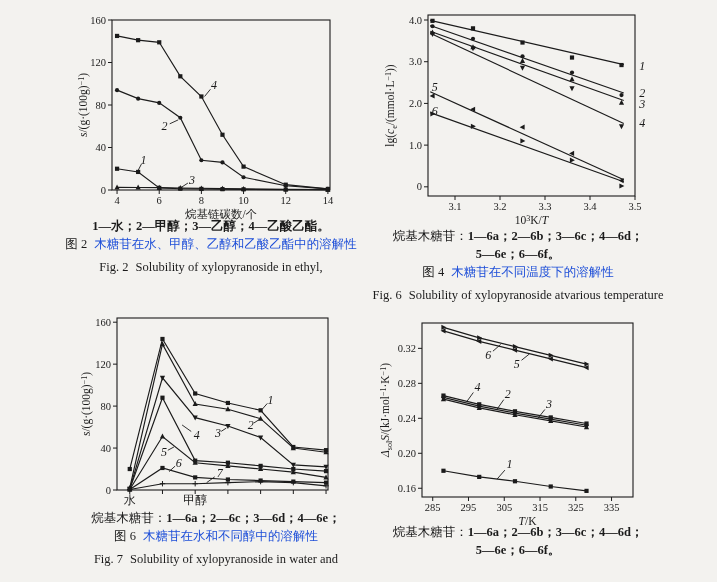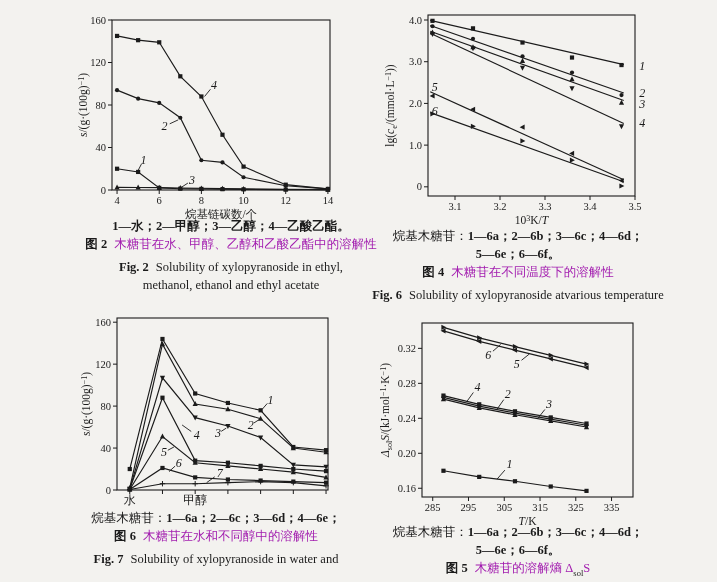--- a/index.html
+++ b/index.html
@@ -9,22 +9,22 @@
   .fig{position:absolute;}
   svg{display:block;overflow:visible;}
   .tick{font:10.5px "Liberation Serif","DejaVu Serif",serif;fill:var(--ink,#1b1b1b);}
   .tick.cjk{font-size:12px;}
   .axlab{font:11.5px "Liberation Serif","DejaVu Serif",serif;fill:var(--ink,#1b1b1b);}
   .ann{font:italic 12px "Liberation Serif","DejaVu Serif",serif;fill:var(--ink,#1b1b1b);}
   .caption{position:absolute;text-align:center;font-size:12.5px;line-height:18px;color:var(--ink,#1b1b1b);}
   .caption div{white-space:nowrap;}
   .lg{font-weight:600;}
   .lg .pf{font-weight:400;}
-  .fl{font-weight:700;margin-right:7px;}
-  .zh .tx{color:#a21caf;text-align:center;}
+  .fl{font-weight:400;margin-right:7px;}
+  .zh .tx{color:#1d4ed8;text-align:center;}
   sub{font-size:68%;}
 </style>
 </head>
 <body>
 
 <div id="page">
 
   <div class="fig" style="left:66px;top:4px;">
     <svg width="280" height="214">
         <rect x="46" y="16" width="218" height="170" fill="none" stroke="#1b1b1b" stroke-width="1.1"></rect>
@@ -95,26 +95,25 @@
         <line x1="75.4110251450677" y1="160.085625" x2="72.1431334622824" y2="166.34375" stroke="#1b1b1b" stroke-width="0.9"></line>
         <text x="77.41392649903288" y="160.05" text-anchor="middle" class="ann">1</text>
         <line x1="103.70464216634431" y1="119.8275" x2="112.20116054158609" y2="115.875" stroke="#1b1b1b" stroke-width="0.9"></line>
         <text x="98.49709864603483" y="126.05" text-anchor="middle" class="ann">2</text>
         <line x1="121.89941972920697" y1="179.061875" x2="115.36363636363636" y2="183.34375" stroke="#1b1b1b" stroke-width="0.9"></line>
         <text x="125.90522243713734" y="180.2375" text-anchor="middle" class="ann">3</text>
         <line x1="144.43733075435202" y1="85.25375" x2="138.55512572533848" y2="92.49999999999999" stroke="#1b1b1b" stroke-width="0.9"></line>
         <text x="148.04255319148936" y="84.6125" text-anchor="middle" class="ann">4</text>
       </svg>
   </div>
-  <div class="caption" style="left:85px;top:217px;width:292px;">
+  <div class="caption" style="left:65px;top:217px;width:292px;">
     <div class="lg"><span class="pf"></span><span>1—水；2—甲醇；3—乙醇；4—乙酸乙酯。</span></div>
 
     <div class="zh"><span class="fl">图 2</span><span class="tx">木糖苷在水、甲醇、乙醇和乙酸乙酯中的溶解性</span><sub></sub><span class="tx"></span></div>
     <div class="en"><span class="fl">Fig. 2</span><span>Solubility of xylopyranoside in ethyl,</span></div>
-    <div class="en">methanol, ethanol and ethyl acetate</div>
   </div>
 
   <div class="fig" style="left:368px;top:4px;">
     <svg width="300" height="214">
         <rect x="60" y="11" width="207" height="181" fill="none" stroke="#1b1b1b" stroke-width="1.1"></rect>
         <line x1="87.00000000000003" y1="192" x2="87.00000000000003" y2="196" stroke="#1b1b1b" stroke-width="1"></line>
         <text x="87.00000000000003" y="206" text-anchor="middle" class="tick">3.1</text>
         <line x1="132.00000000000006" y1="192" x2="132.00000000000006" y2="196" stroke="#1b1b1b" stroke-width="1"></line>
         <text x="132.00000000000006" y="206" text-anchor="middle" class="tick">3.2</text>
         <line x1="176.99999999999994" y1="192" x2="176.99999999999994" y2="196" stroke="#1b1b1b" stroke-width="1"></line>
@@ -367,16 +366,15 @@
         <text x="139.83050847457628" y="89.62412060301504" text-anchor="middle" class="ann">2</text>
         <line x1="176.88067796610167" y1="101.46663316582914" x2="170.22881355932202" y2="109.86934673366834" stroke="#1b1b1b" stroke-width="0.9"></line>
         <text x="180.95762711864404" y="100.11658291457285" text-anchor="middle" class="ann">3</text>
         <line x1="136.8622033898305" y1="162.13055276381908" x2="129.10169491525426" y2="171.0753768844221" stroke="#1b1b1b" stroke-width="0.9"></line>
         <text x="141.6186440677966" y="160.44824120603016" text-anchor="middle" class="ann">1</text>
       </svg>
   </div>
   <div class="caption" style="left:368px;top:523px;width:300px;">
     <div class="lg"><span class="pf">烷基木糖苷：</span><span>1—6a；2—6b；3—6c；4—6d；</span></div>
     <div class="lg">5—6e；6—6f。</div>
-    <div class="zh"><span class="fl">图 5</span><span class="tx">木糖苷的溶解熵 Δ</span><sub>sol</sub><span class="tx">S</span></div>
   </div>
 
 </div>
 
 </body></html>

